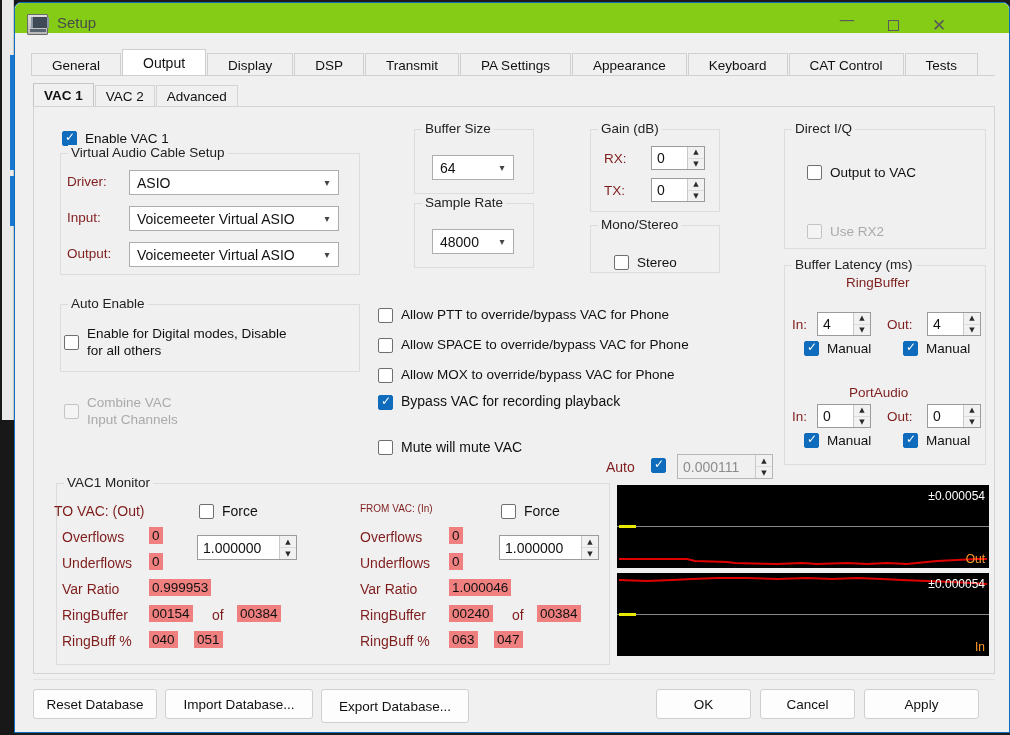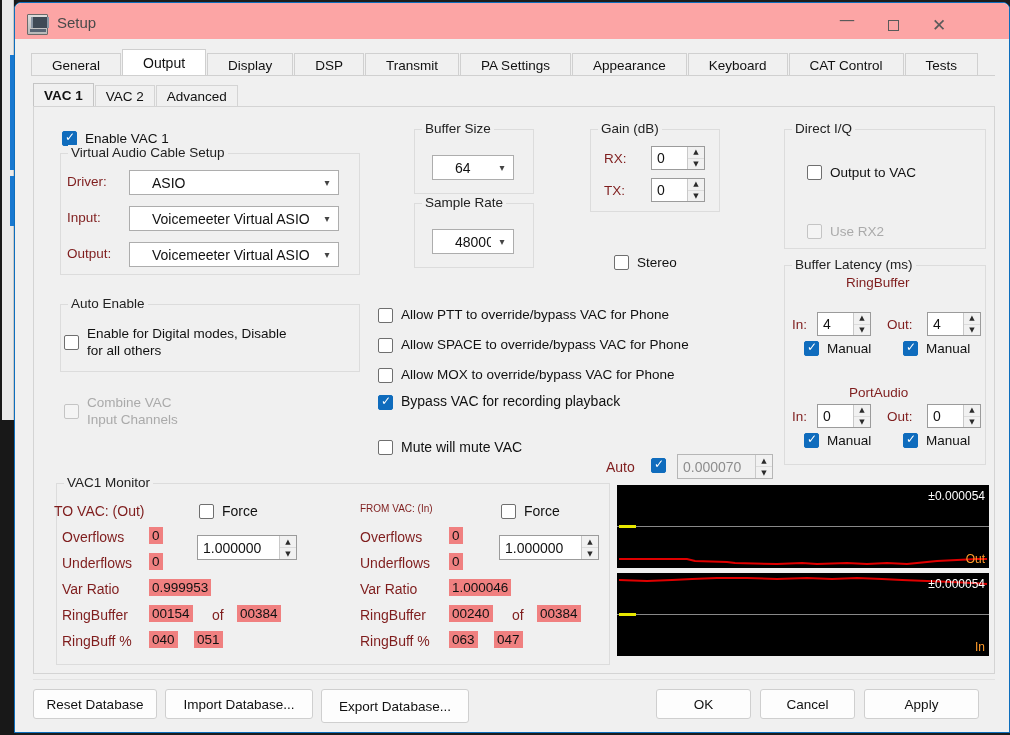--- a/index.html
+++ b/index.html
@@ -31,21 +31,21 @@
   
   #window {
     position: absolute; left: 14px; top: 2px;
     width: 996px; height: 731px;
     background: #f0f0f0;
     border: 1px solid #0d6ebd;
     border-radius: 7px 7px 0 0;
     overflow: hidden;
   }
   #titlebar {
-    position: relative; height: 36px; background: #fca5a5;
+    position: relative; height: 30px; background: #84cc16;
     border-radius: 6px 6px 0 0;
   }
   #app-icon {
     position: absolute; left: 12px; top: 11px; width: 21px; height: 21px;
     background: linear-gradient(#dcdcdc,#b8b8b8);
     border: 1px solid #6a6a6a; border-radius: 1px;
   }
   #app-icon::before {
     content: ""; position: absolute; left: 3px; top: 2px;
     width: 14px; height: 11px;
@@ -124,21 +124,21 @@
     background: #f0f0f0; padding: 0 3px;
     font-size: 13.5px; color: #222; white-space: nowrap;
   }
   .lbl { position: absolute; font-size: 13.5px; color: #7f1d1d; white-space: nowrap; }
 
   .combo {
     position: absolute; background: #fff; border: 1px solid #adadad;
     display: flex; align-items: center;
     font-size: 14px; color: #111;
   }
-  .combo .txt { padding-left: 22px; flex: 1; white-space: nowrap; overflow: hidden; }
+  .combo .txt { padding-left: 7px; flex: 1; white-space: nowrap; overflow: hidden; }
   .combo .arw {
     width: 22px; text-align: center; color: #444; font-size: 10px;
     font-family: "DejaVu Sans", sans-serif;
   }
 
   .cbx {
     position: absolute; width: 15px; height: 15px;
     border: 1px solid #6f6f6f; background: #fff; border-radius: 2px;
   }
   .cbx.on { background: #0f6cbd; border-color: #0f6cbd; }
@@ -311,20 +311,23 @@
     </div>
     <div class="lbl" style="left:570px; top:76px;">TX:</div>
     <div class="spin" style="left:617px; top:71px; width:54px; height:24px;">
       <span class="v">0</span>
       <span class="btns">
           <i>▲</i>
           <i>▼</i>
         </span>
     </div>
 
+    <div class="grp" style="left:556px; top:118px; width:130px; height:48px;">
+      <div class="lg">Mono/Stereo</div>
+    </div>
     <div class="cbx" style="left:580px; top:148px;"></div>
     <div class="cbtext" style="left:603px; top:148px;">Stereo</div>
 
     <div class="grp" style="left:750px; top:22px; width:202px; height:120px;">
       <div class="lg">Direct I/Q</div>
     </div>
     <div class="cbx" style="left:773px; top:58px;"></div>
     <div class="cbtext" style="left:796px; top:58px;">Output to VAC</div>
     <div class="cbx dis" style="left:773px; top:117px;"></div>
     <div class="cbtext dis" style="left:796px; top:117px;">Use RX2</div>
@@ -385,21 +388,21 @@
     <div class="cbtext" style="left:367px; top:260px;">Allow MOX to override/bypass VAC for Phone</div>
     <div class="cbx on" style="left:344px; top:288px;"></div>
     <div class="cbtext" style="left:367px; top:286px; font-size:14px;">Bypass VAC for recording playback</div>
 
     <div class="cbx" style="left:344px; top:333px;"></div>
     <div class="cbtext" style="left:367px; top:332px; font-size:14px;">Mute will mute VAC</div>
 
     <div class="lbl" style="left:572px; top:352px; font-size:14px;">Auto</div>
     <div class="cbx on" style="left:617px; top:351px;"></div>
     <div class="spin dis" style="left:643px; top:347px; width:96px; height:25px;">
-      <span class="v">0.000070</span>
+      <span class="v">0.000111</span>
       <span class="btns">
           <i>▲</i>
           <i>▼</i>
         </span>
     </div>
 
     <div class="grp" style="left:22px; top:376px; width:554px; height:182px;">
       <div class="lg">VAC1 Monitor</div>
     </div>
 

